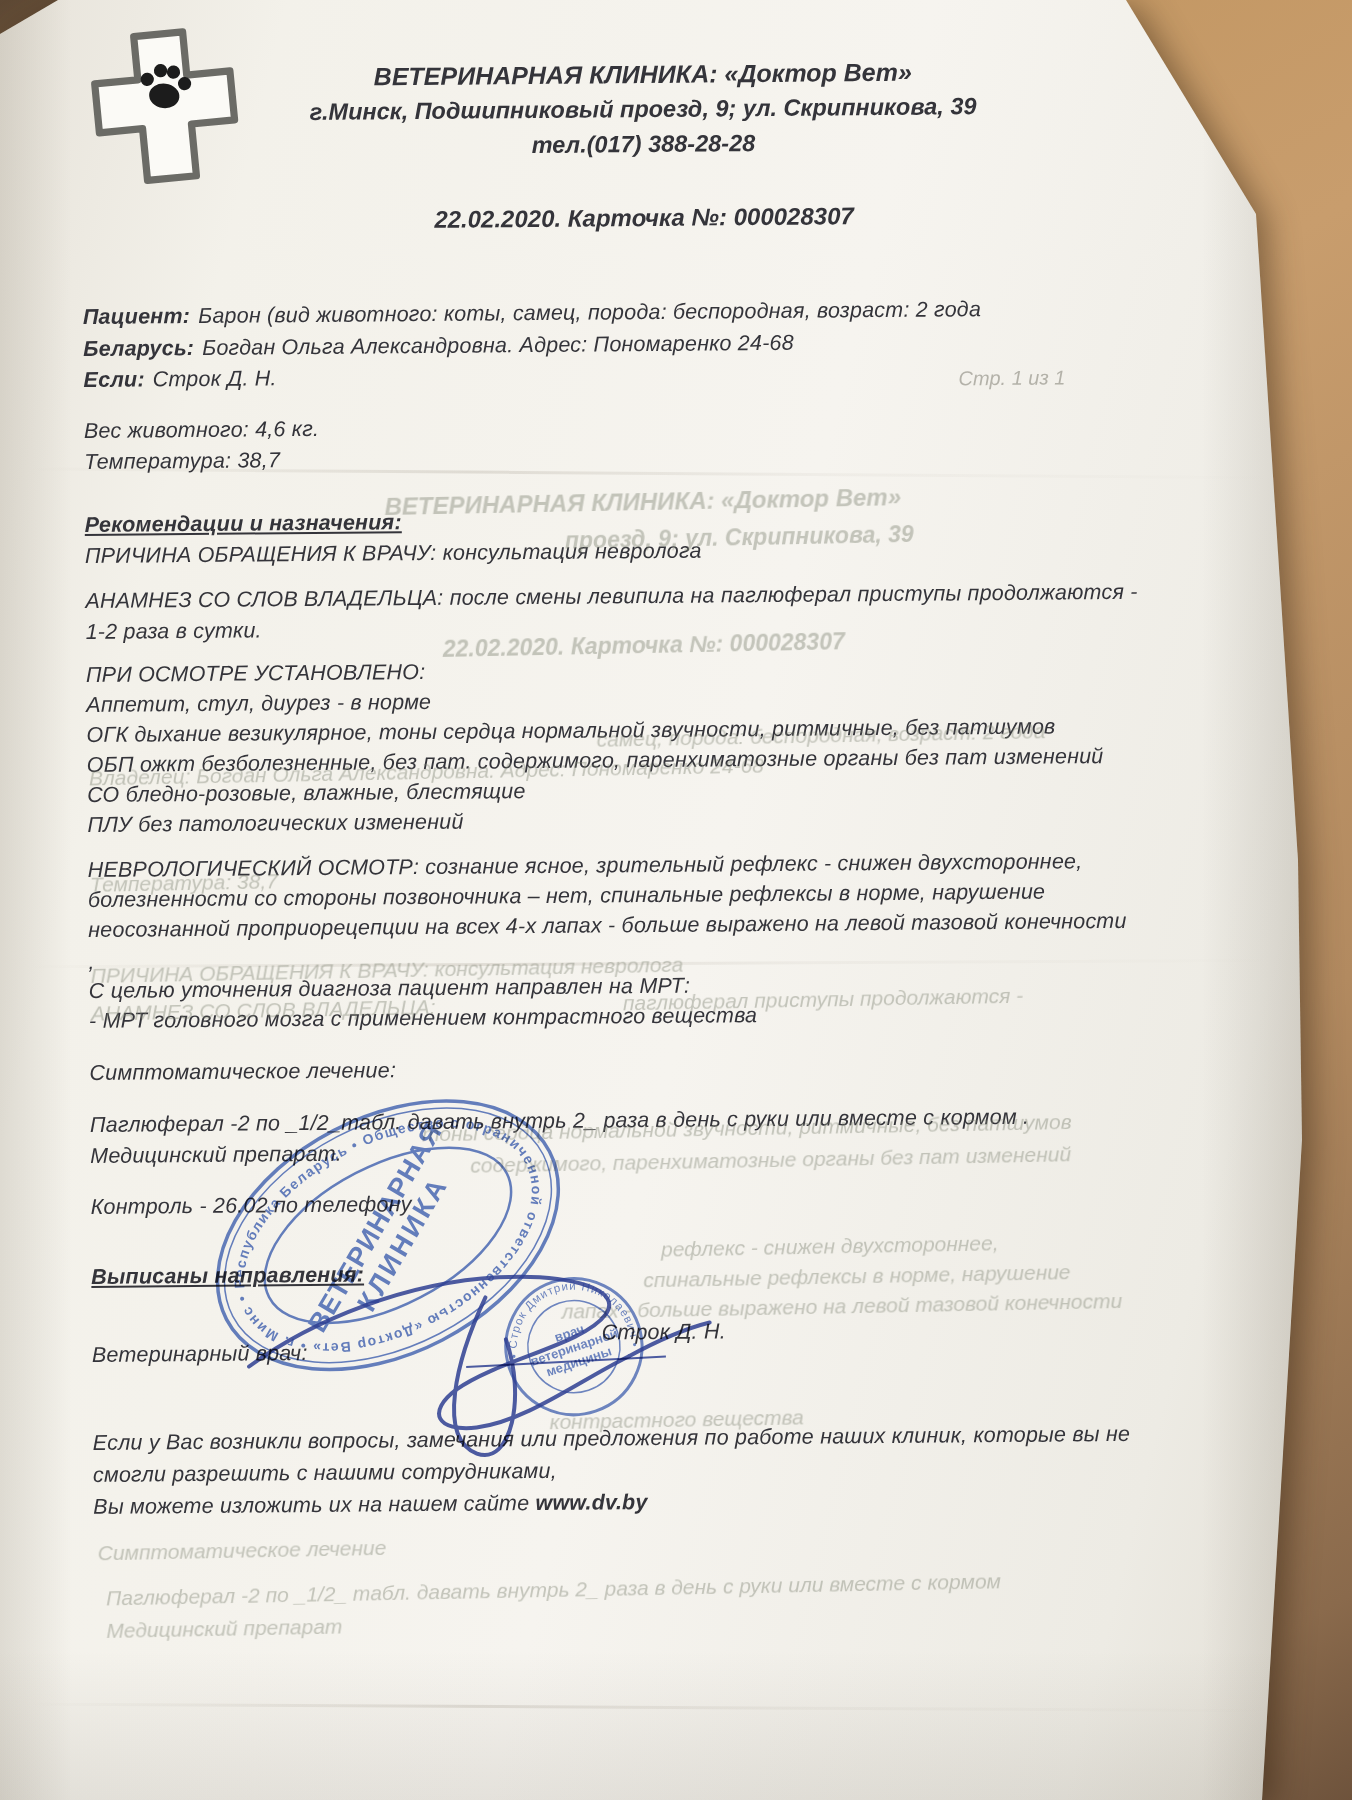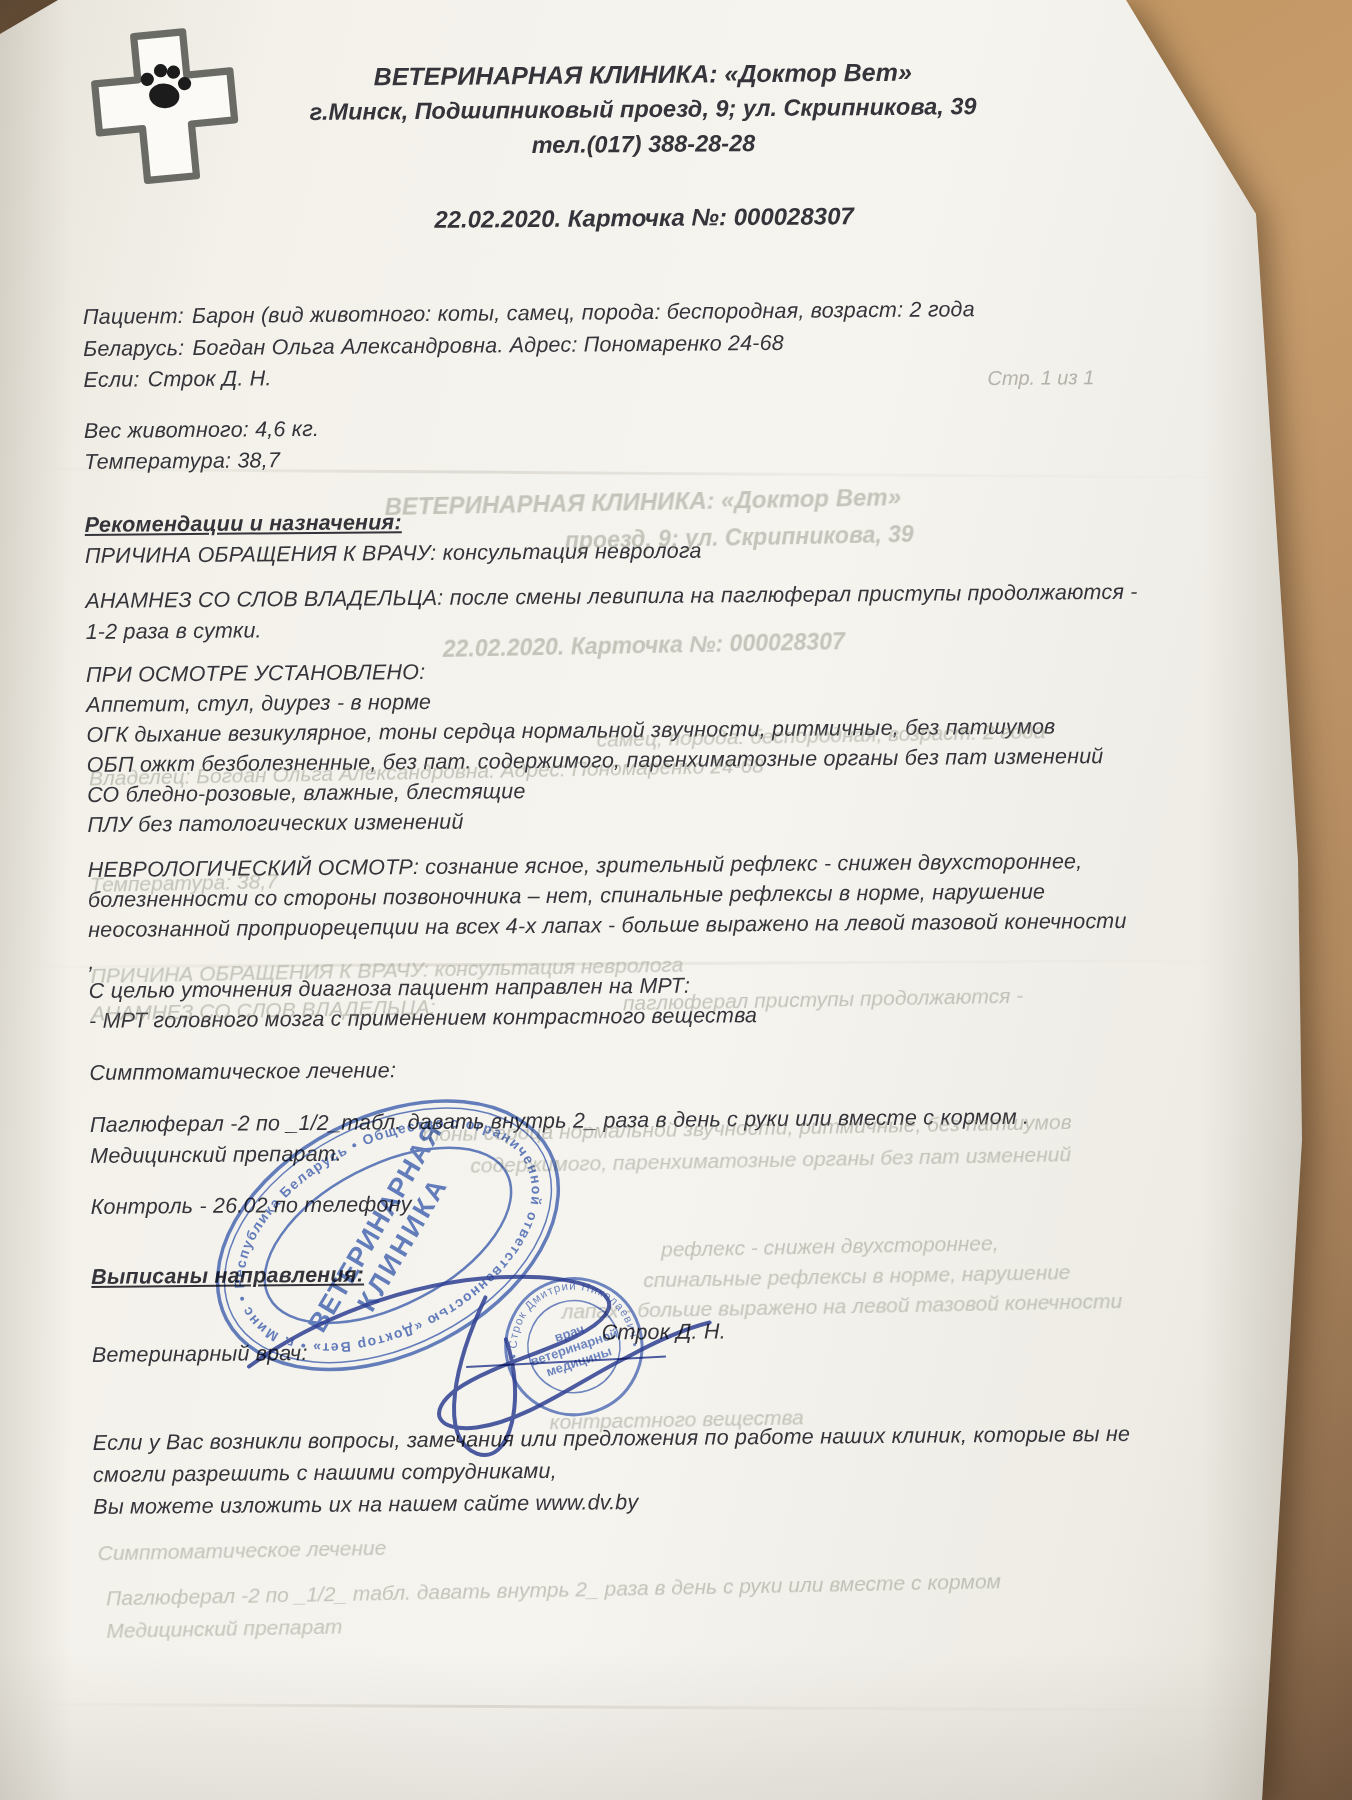--- a/index.html
+++ b/index.html
@@ -13,34 +13,34 @@
     position:absolute;inset:0;
     background:linear-gradient(104deg,#e7e3da 0%,#f3f1ea 16%,#f6f4ef 52%,#edebe4 84%,#e0dcd2 100%);
     clip-path:polygon(0 34px,58px 0,1126px 0,1256px 214px,1298px 860px,1302px 1140px,1262px 1800px,0 1800px);
   }
   .shade-left{position:absolute;left:0;top:0;bottom:0;width:72px;background:linear-gradient(90deg,rgba(92,80,58,.14),rgba(92,80,58,0));}
   .shade-right{position:absolute;right:30px;top:0;bottom:0;width:120px;background:linear-gradient(270deg,rgba(70,58,40,.18),rgba(70,58,40,0));}
   .shade-bottom{position:absolute;left:0;right:0;bottom:0;height:150px;background:linear-gradient(0deg,rgba(70,60,45,.10),rgba(70,60,45,0));}
   .crease{position:absolute;left:0;width:100%;height:3px;background:linear-gradient(90deg,transparent 2%,rgba(110,98,80,.16) 35%,rgba(110,98,80,.05) 60%,transparent 95%);}
   .content{position:absolute;inset:0;transform:rotate(-0.5deg);transform-origin:420px 900px;color:#34343a;font-style:italic;}
   .line{position:absolute;font-size:21.5px;letter-spacing:.2px;white-space:nowrap;left:88px;}
-  .lbl{font-weight:normal;margin-right:8px;}
+  .lbl{font-weight:bold;margin-right:8px;}
   .uhead{font-weight:bold;text-decoration:underline;}
   .hdr{position:absolute;left:230px;top:58px;width:840px;text-align:center;font-weight:bold;}
   .hdr .name{font-size:25px;line-height:36px;}
   .hdr .addr{font-size:23.5px;line-height:35px;}
   .hdr .phone{font-size:23.5px;line-height:35px;}
   .card{position:absolute;left:230px;top:206px;width:840px;text-align:center;font-weight:bold;font-size:24px;}
   .ghost{position:absolute;color:#7e8373;opacity:.42;font-style:italic;white-space:nowrap;font-size:21px;transform:rotate(-0.6deg);filter:blur(.4px);}
   .gb{font-weight:bold;}
-  .page-marker{position:absolute;left:992px;top:372px;font-size:20px;color:rgba(128,126,114,.55);font-style:italic;white-space:nowrap;text-align:center;}
+  .page-marker{position:absolute;left:963px;top:372px;font-size:20px;color:rgba(128,126,114,.55);font-style:italic;white-space:nowrap;text-align:center;}
   .logo{position:absolute;left:98px;top:26px;width:148px;height:156px;transform:rotate(-5deg);}
   .stamp-svg{position:absolute;left:150px;top:1030px;width:560px;height:460px;mix-blend-mode:multiply;}
   .sig-line{position:absolute;left:462px;top:1362px;width:200px;border-top:2.5px solid #2e3f92;transform:rotate(-2.5deg);opacity:.85;}
-  .site{font-weight:normal;}
+  .site{font-weight:bold;}
 </style>
 </head>
 <body>
 
 <div>
 <div class="paper-wrap">
 <div class="paper">
 
   <div class="shade-left"></div>
   <div class="shade-right"></div>

